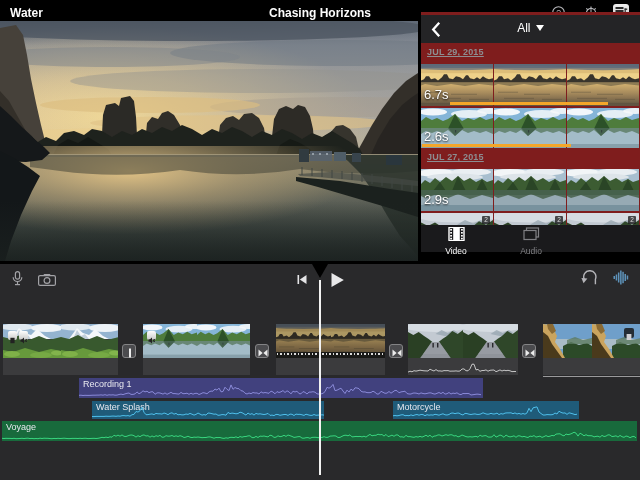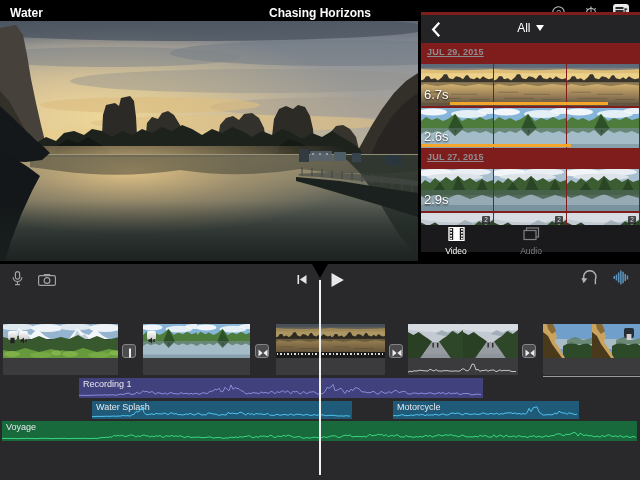--- a/index.html
+++ b/index.html
@@ -623,21 +623,21 @@
           <rect x="2.6" y="2" width="4.8" height="6" fill="#cfcfd2"></rect>
         </svg></div>
     <div class="abs" style="left:543px;top:112px;width:97px;height:1px;background:#9a9a9c"></div>
 
     <div class="abar" style="left:79px;top:114px;width:404px;height:20px;background:#41417e">
       <span class="alabel">Recording 1</span>
       <svg width="404" height="20" viewBox="0 0 404 20" style="position:absolute;left:0;top:0">
         <polyline points="0.0,17.3 2.0,17.2 4.0,17.5 6.0,17.3 8.0,17.4 10.0,17.4 12.0,17.3 14.0,17.2 16.0,17.2 18.0,17.1 20.0,17.1 22.0,16.9 24.0,17.2 26.0,16.7 28.0,17.3 30.0,16.8 32.0,17.0 34.0,16.8 36.0,17.2 38.0,17.1 40.0,16.5 42.0,16.1 44.0,16.6 46.0,15.9 48.0,15.3 50.0,15.0 52.0,16.4 54.0,16.4 56.0,15.9 58.0,13.9 60.0,15.8 62.0,14.7 64.0,12.8 66.0,13.9 68.0,13.2 70.0,14.7 72.0,13.8 74.0,13.8 76.0,16.3 78.0,14.9 80.0,14.8 82.0,15.3 84.0,16.1 86.0,14.9 88.0,16.3 90.0,15.4 92.0,14.3 94.0,15.6 96.0,15.6 98.0,15.9 100.0,16.1 102.0,14.4 104.0,15.7 106.0,15.6 108.0,15.2 110.0,16.3 112.0,15.2 114.0,16.2 116.0,15.4 118.0,15.3 120.0,16.5 122.0,15.7 124.0,14.7 126.0,15.0 128.0,15.8 130.0,13.9 132.0,13.1 134.0,13.2 136.0,11.0 138.0,12.1 140.0,10.1 142.0,13.8 144.0,13.5 146.0,9.2 148.0,11.3 150.0,12.6 152.0,6.9 154.0,11.3 156.0,9.5 158.0,10.5 160.0,10.7 162.0,12.7 164.0,13.1 166.0,15.2 168.0,16.0 170.0,15.0 172.0,15.7 174.0,14.5 176.0,15.0 178.0,14.9 180.0,16.0 182.0,13.8 184.0,15.0 186.0,14.5 188.0,14.9 190.0,15.3 192.0,13.1 194.0,14.0 196.0,15.8 198.0,13.6 200.0,14.5 202.0,13.8 204.0,12.6 206.0,14.5 208.0,12.8 210.0,13.9 212.0,15.9 214.0,13.2 216.0,14.0 218.0,13.2 220.0,15.6 222.0,15.8 224.0,13.6 226.0,14.3 228.0,16.0 230.0,14.1 232.0,14.1 234.0,13.7 236.0,14.2 238.0,15.8 240.0,16.1 242.0,15.9 244.0,15.3 246.0,13.6 248.0,9.3 250.0,10.2 252.0,9.0 254.0,6.4 256.0,12.6 258.0,12.2 260.0,11.1 262.0,10.2 264.0,13.0 266.0,15.5 268.0,12.1 270.0,14.1 272.0,11.1 274.0,12.7 276.0,9.8 278.0,10.0 280.0,10.7 282.0,13.2 284.0,14.0 286.0,13.9 288.0,14.6 290.0,14.7 292.0,14.5 294.0,13.2 296.0,14.3 298.0,16.1 300.0,15.9 302.0,13.3 304.0,14.3 306.0,15.3 308.0,15.1 310.0,13.5 312.0,15.2 314.0,13.8 316.0,12.4 318.0,12.7 320.0,14.8 322.0,13.9 324.0,13.6 326.0,13.2 328.0,15.5 330.0,16.0 332.0,16.0 334.0,15.1 336.0,15.0 338.0,15.3 340.0,16.0 342.0,14.9 344.0,15.5 346.0,15.8 348.0,15.4 350.0,14.9 352.0,14.9 354.0,15.7 356.0,16.1 358.0,15.3 360.0,14.5 362.0,15.6 364.0,14.3 366.0,16.1 368.0,15.7 370.0,14.5 372.0,16.0 374.0,15.1 376.0,15.5 378.0,14.8 380.0,16.2 382.0,16.6 384.0,15.5 386.0,15.6 388.0,15.5 390.0,15.6 392.0,17.0 394.0,16.7 396.0,16.4 398.0,16.1 400.0,16.3 402.0,16.7" fill="none" stroke="#8a8ad8" stroke-width="1"></polyline>
       </svg>
     </div>
-    <div class="abar" style="left:92px;top:137px;width:260px;height:18px;background:#1f5b79">
+    <div class="abar" style="left:92px;top:137px;width:232px;height:18px;background:#1f5b79">
       <span class="alabel">Water Splash</span>
       <svg width="260" height="18" viewBox="0 0 260 18" style="position:absolute;left:0;top:0">
         <polyline points="0.0,15.5 2.0,15.6 4.0,15.4 6.0,15.4 8.0,15.4 10.0,15.4 12.0,15.4 14.0,15.2 16.0,15.3 18.0,15.3 20.0,15.1 22.0,15.1 24.0,15.3 26.0,15.0 28.0,15.2 30.0,14.7 32.0,14.6 34.0,14.9 36.0,14.6 38.0,15.2 40.0,13.7 42.0,13.4 44.0,10.5 46.0,11.1 48.0,9.7 50.0,6.4 52.0,11.3 54.0,13.7 56.0,13.6 58.0,13.2 60.0,12.9 62.0,13.6 64.0,12.4 66.0,12.8 68.0,12.8 70.0,13.1 72.0,12.0 74.0,12.6 76.0,13.7 78.0,12.3 80.0,11.8 82.0,13.2 84.0,12.4 86.0,13.8 88.0,13.5 90.0,13.9 92.0,13.8 94.0,13.0 96.0,13.4 98.0,12.4 100.0,13.2 102.0,14.1 104.0,13.4 106.0,12.0 108.0,13.1 110.0,14.1 112.0,13.6 114.0,14.1 116.0,12.0 118.0,12.2 120.0,12.7 122.0,13.2 124.0,13.0 126.0,14.3 128.0,14.1 130.0,13.6 132.0,13.7 134.0,14.2 136.0,11.4 138.0,12.6 140.0,12.1 142.0,12.4 144.0,12.8 146.0,12.5 148.0,11.2 150.0,11.7 152.0,12.9 154.0,14.1 156.0,12.0 158.0,13.4 160.0,12.6 162.0,14.1 164.0,12.4 166.0,13.1 168.0,12.8 170.0,13.2 172.0,13.5 174.0,13.2 176.0,12.4 178.0,14.4 180.0,14.1 182.0,14.6 184.0,13.4 186.0,13.5 188.0,14.3 190.0,13.9 192.0,13.5 194.0,13.5 196.0,14.4 198.0,13.1 200.0,13.3 202.0,14.5 204.0,13.1 206.0,13.4 208.0,13.3 210.0,13.8 212.0,14.4 214.0,13.2 216.0,13.8 218.0,14.3 220.0,14.4 222.0,13.5 224.0,14.3 226.0,14.1 228.0,14.1 230.0,13.8 232.0,14.1 234.0,14.8 236.0,14.3 238.0,14.4 240.0,14.4 242.0,14.3 244.0,14.8 246.0,14.9 248.0,15.0 250.0,14.9 252.0,15.2 254.0,14.6 256.0,15.0 258.0,15.1" fill="none" stroke="#4fc0ec" stroke-width="1"></polyline>
       </svg>
     </div>
     <div class="abar" style="left:393px;top:137px;width:186px;height:18px;background:#1f5b79">
       <span class="alabel">Motorcycle</span>
       <svg width="186" height="18" viewBox="0 0 186 18" style="position:absolute;left:0;top:0">
         <polyline points="0.0,14.8 2.0,14.5 4.0,14.8 6.0,14.5 8.0,13.9 10.0,13.7 12.0,14.7 14.0,14.5 16.0,14.7 18.0,13.9 20.0,14.6 22.0,13.9 24.0,13.5 26.0,14.2 28.0,13.5 30.0,13.6 32.0,14.7 34.0,13.7 36.0,14.2 38.0,13.9 40.0,14.1 42.0,13.3 44.0,13.7 46.0,14.2 48.0,13.4 50.0,12.8 52.0,13.8 54.0,14.0 56.0,13.5 58.0,12.2 60.0,12.0 62.0,12.7 64.0,12.1 66.0,12.1 68.0,13.3 70.0,14.0 72.0,12.4 74.0,12.6 76.0,13.2 78.0,13.5 80.0,13.1 82.0,12.9 84.0,13.4 86.0,13.4 88.0,12.9 90.0,11.8 92.0,12.6 94.0,13.2 96.0,13.1 98.0,12.3 100.0,13.0 102.0,12.9 104.0,12.1 106.0,13.6 108.0,12.6 110.0,13.1 112.0,12.1 114.0,11.9 116.0,11.9 118.0,11.8 120.0,12.7 122.0,11.9 124.0,13.0 126.0,12.4 128.0,13.2 130.0,12.5 132.0,13.2 134.0,11.9 136.0,7.3 138.0,10.7 140.0,6.9 142.0,6.3 144.0,5.9 146.0,11.0 148.0,12.5 150.0,14.0 152.0,14.0 154.0,13.6 156.0,13.7 158.0,13.8 160.0,13.5 162.0,12.0 164.0,13.0 166.0,10.2 168.0,11.4 170.0,12.1 172.0,11.9 174.0,13.4 176.0,11.8 178.0,12.3 180.0,12.9 182.0,13.6 184.0,13.2" fill="none" stroke="#4fc0ec" stroke-width="1"></polyline>
       </svg>

